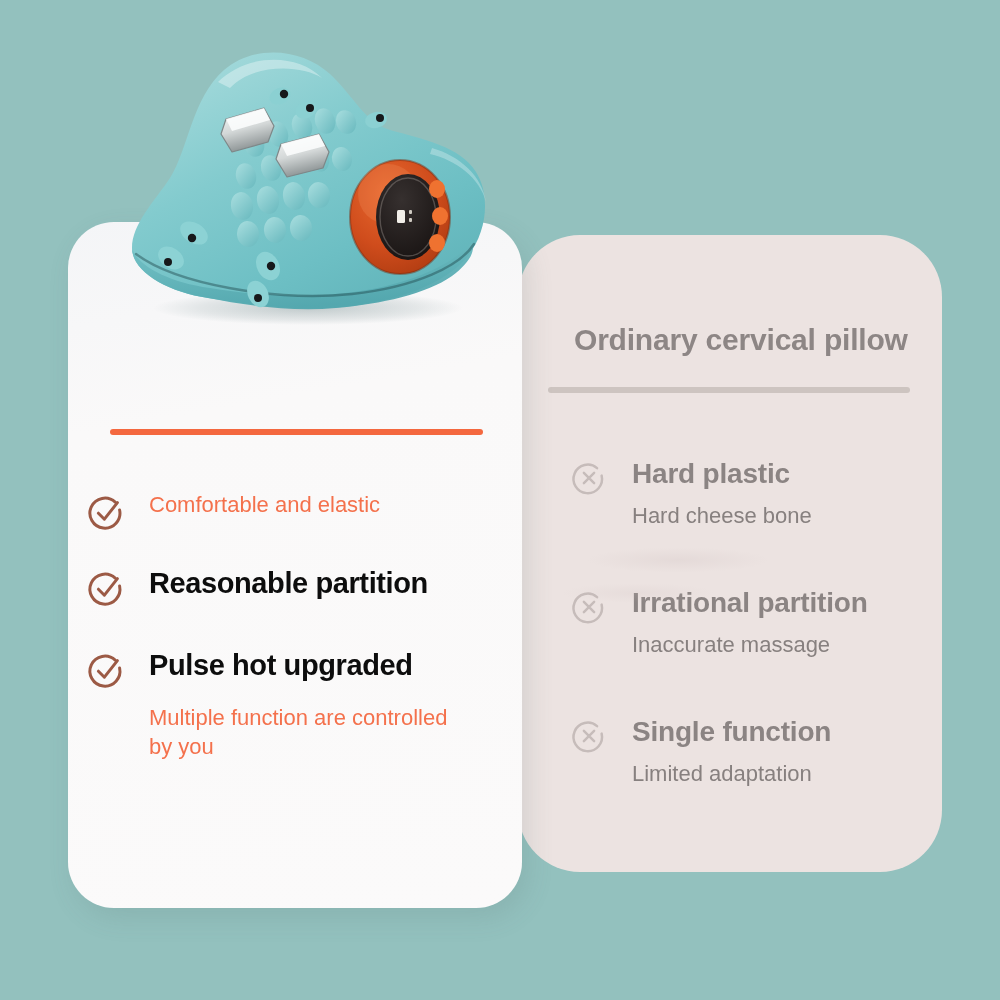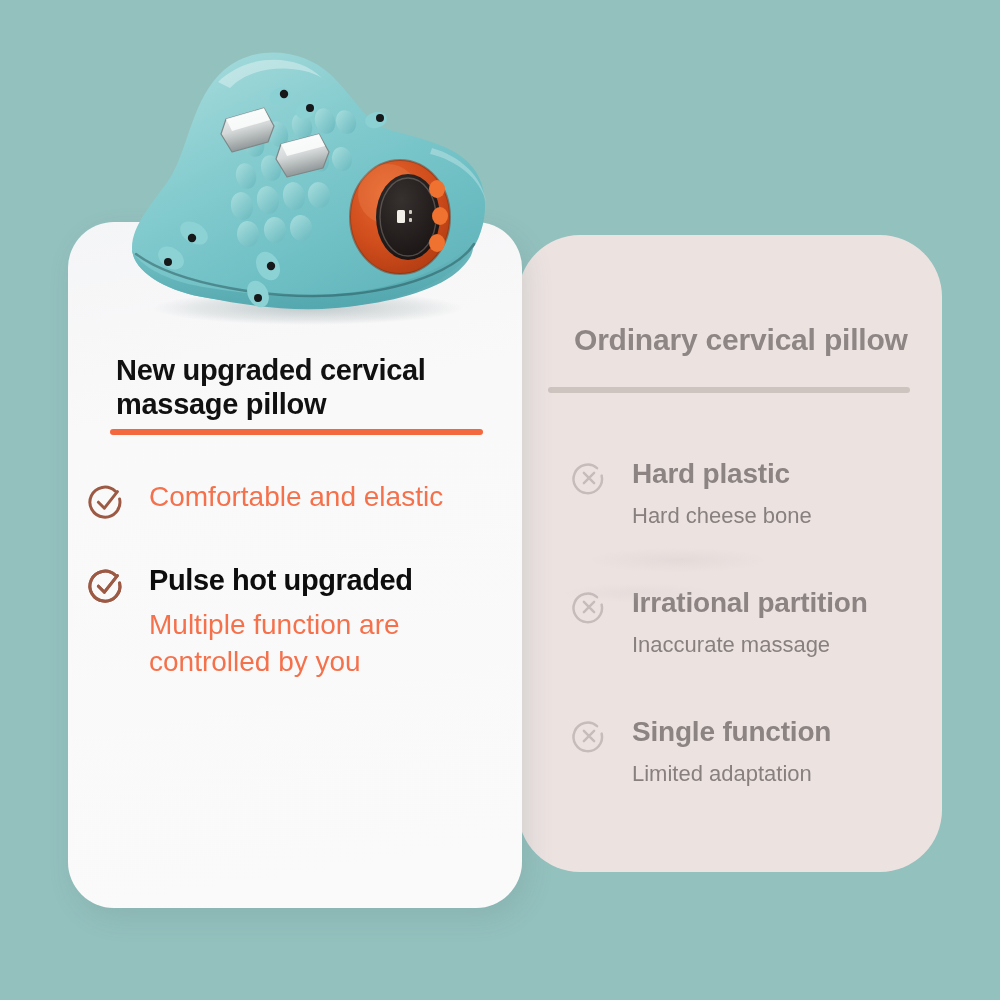--- a/index.html
+++ b/index.html
@@ -157,22 +157,22 @@
     margin-left: 63px;
     font-size: 29px;
     font-weight: bold;
     color: #0d0d0d;
     line-height: 1.2;
     letter-spacing: -0.4px;
     white-space: nowrap;
   }
   .left-item .l-sub {
     margin-left: 63px;
-    margin-top: 9px;
-    font-size: 28px;
+    margin-top: 20px;
+    font-size: 22px;
     color: #f4714c;
     line-height: 1.32;
     width: 300px;
   }
 
   
   .product {
     position: absolute;
     left: 96px;
     top: 26px;
@@ -226,21 +226,20 @@
         </span>
         <div class="r-title">Single function</div>
         <div class="r-sub">Limited adaptation</div>
       </div>
 
     </div>
   </div>
 
   <div class="card-left">
 
-    <div class="left-title">New upgraded cervical massage pillow</div>
 
     <div class="left-underline"></div>
 
     <div class="left-list">
 
       <div class="left-item">
         <span class="ico">
           <svg viewBox="0 0 40 40" xmlns="http://www.w3.org/2000/svg">
             <path d="M29.2 9.2 A15 15 0 1 0 33.6 17.0" fill="none" stroke="#9c5a45" stroke-width="3" stroke-linecap="round"></path>
             <path d="M12.4 20.2 L18.4 26.2 L31.4 9.6" fill="none" stroke="#9c5a45" stroke-width="3" stroke-linecap="round" stroke-linejoin="round"></path>
@@ -249,20 +248,21 @@
         <div class="l-sub">Comfortable and elastic</div>
       </div>
 
       <div class="left-item">
         <span class="ico">
           <svg viewBox="0 0 40 40" xmlns="http://www.w3.org/2000/svg">
             <path d="M29.2 9.2 A15 15 0 1 0 33.6 17.0" fill="none" stroke="#9c5a45" stroke-width="3" stroke-linecap="round"></path>
             <path d="M12.4 20.2 L18.4 26.2 L31.4 9.6" fill="none" stroke="#9c5a45" stroke-width="3" stroke-linecap="round" stroke-linejoin="round"></path>
           </svg>
         </span>
+        <div class="l-title">Reasonable partition</div>
       </div>
 
       <div class="left-item">
         <span class="ico">
           <svg viewBox="0 0 40 40" xmlns="http://www.w3.org/2000/svg">
             <path d="M29.2 9.2 A15 15 0 1 0 33.6 17.0" fill="none" stroke="#9c5a45" stroke-width="3" stroke-linecap="round"></path>
             <path d="M12.4 20.2 L18.4 26.2 L31.4 9.6" fill="none" stroke="#9c5a45" stroke-width="3" stroke-linecap="round" stroke-linejoin="round"></path>
           </svg>
         </span>
         <div class="l-title">Pulse hot upgraded</div>

